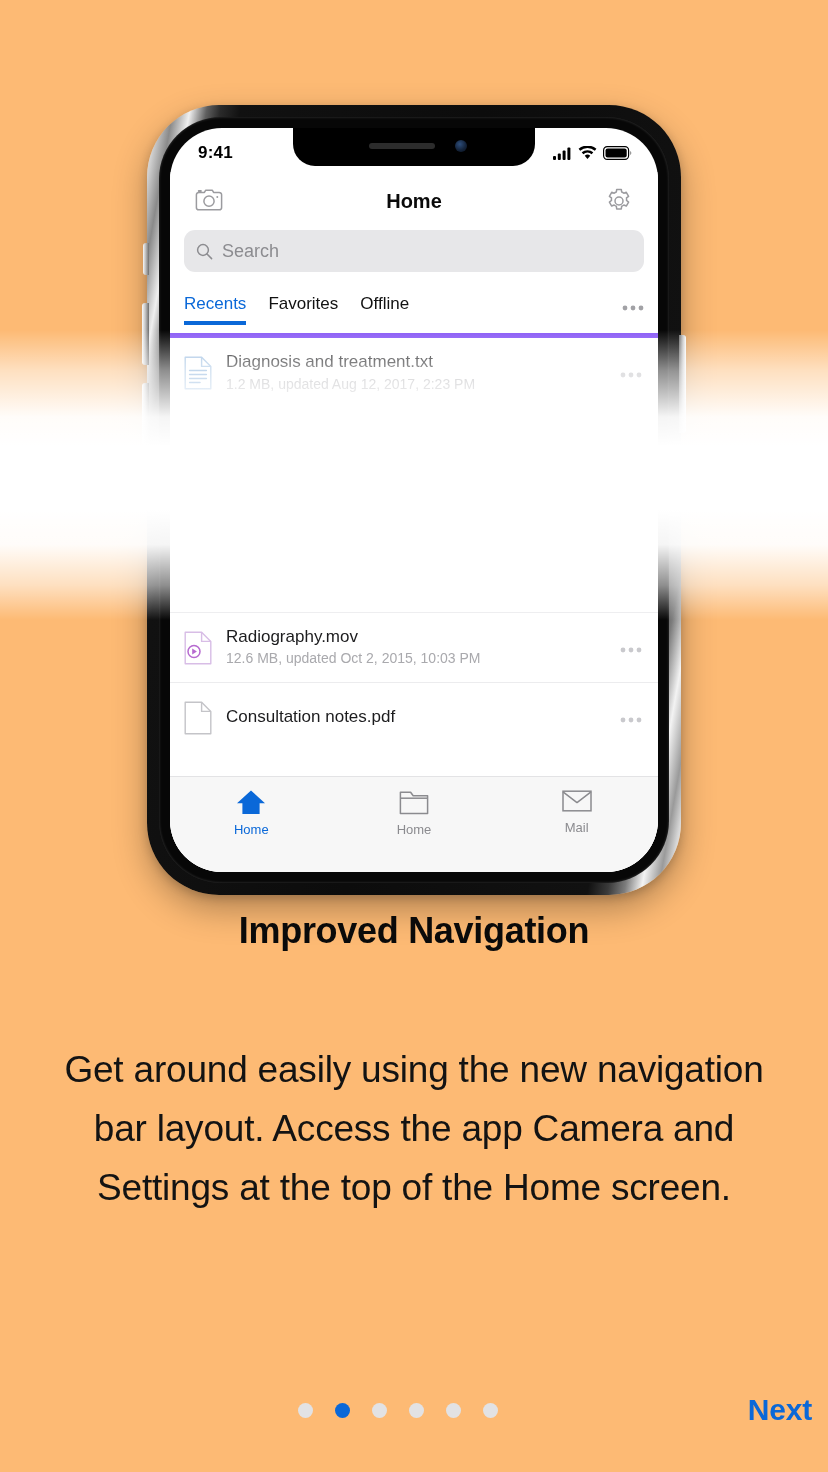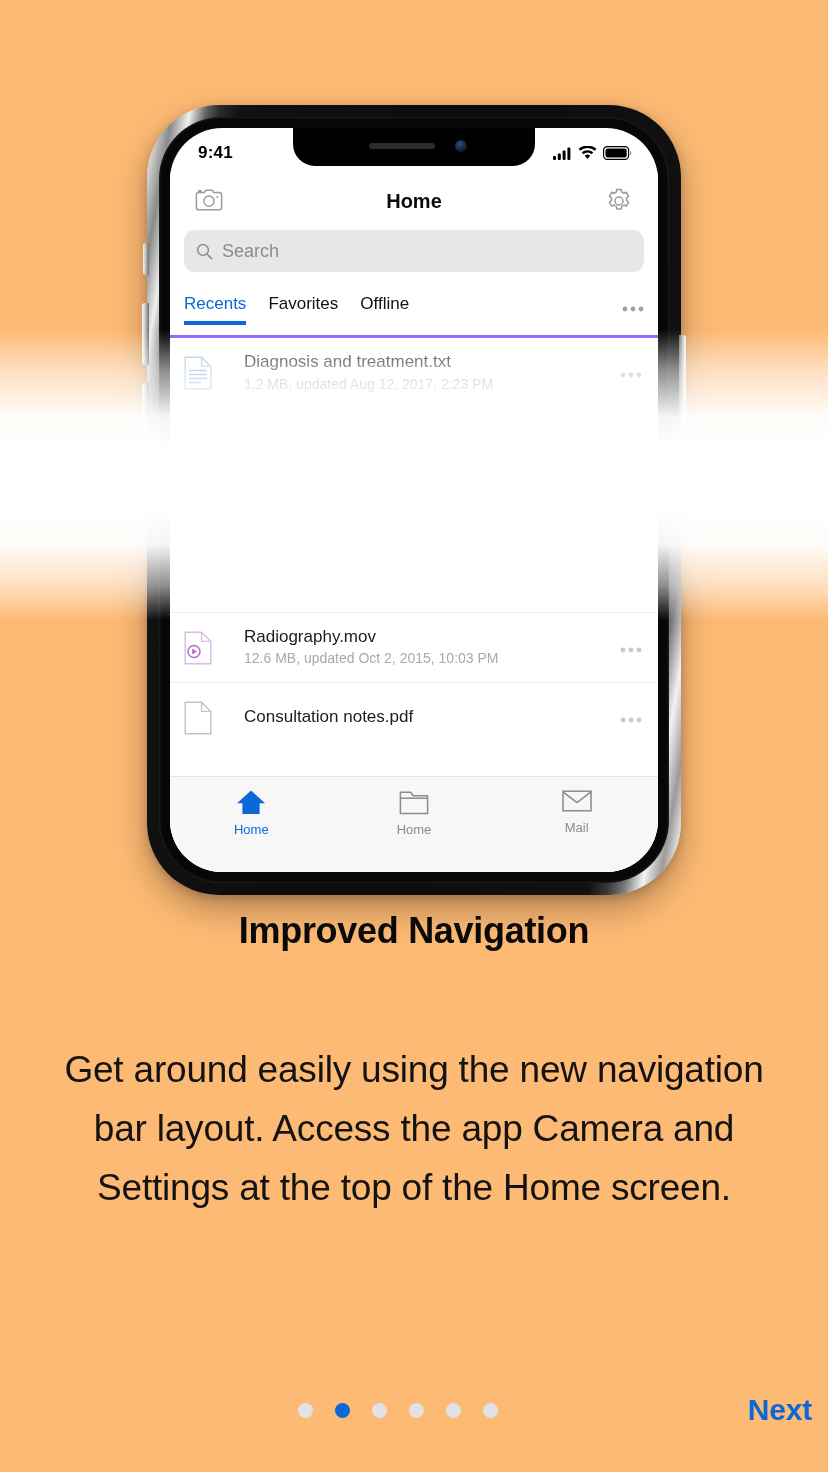--- a/index.html
+++ b/index.html
@@ -223,21 +223,21 @@
   
   .tabs {
     position: absolute;
     left: 0; right: 0; top: 156px;
     height: 54px;
     display: flex;
     align-items: flex-start;
     padding: 10px 14px 0 14px;
     box-sizing: border-box;
     background: #fff;
-    border-bottom: 3px solid #8b5cf6;
+    border-bottom: 5px solid #8b5cf6;
   }
   .tab {
     font-size: 17px;
     color: #111;
     padding: 0 11px 10px 11px;
     position: relative;
   }
   .tab:first-child { padding-left: 0; }
   .tab.active { color: #0a68d8; }
   .tab.active::after {
@@ -258,21 +258,21 @@
   
   .filelist {
     position: absolute;
     left: 0; right: 0; top: 210px; bottom: 0;
     background: #fff;
   }
   .filerow {
     display: flex;
     align-items: center;
     padding: 10px 16px 10px 14px;
-    gap: 32px;
+    gap: 14px;
     box-sizing: border-box;
     height: 70px;
   }
   .filerow + .filerow { border-top: 1px solid #ececee; }
   .file-meta { flex: 1; min-width: 0; }
   .file-name {
     font-size: 17px;
     color: #1c1c1e;
     white-space: nowrap;
     overflow: hidden;

